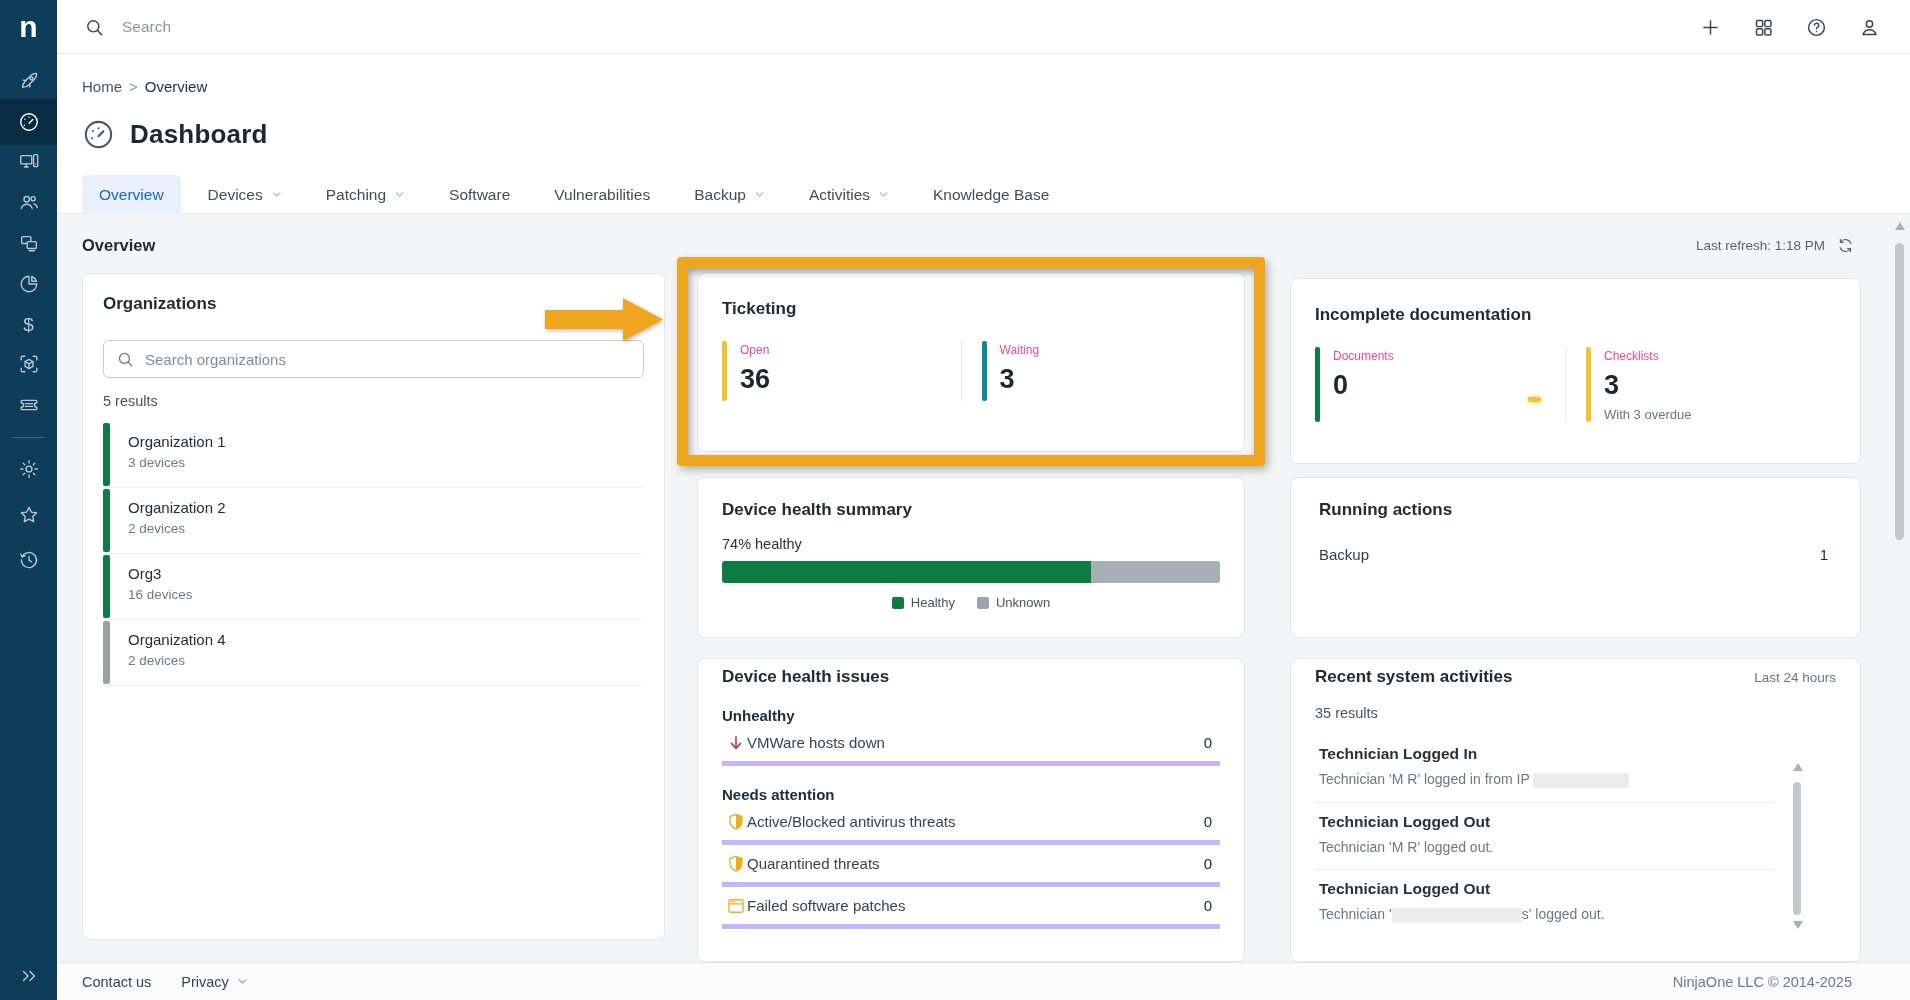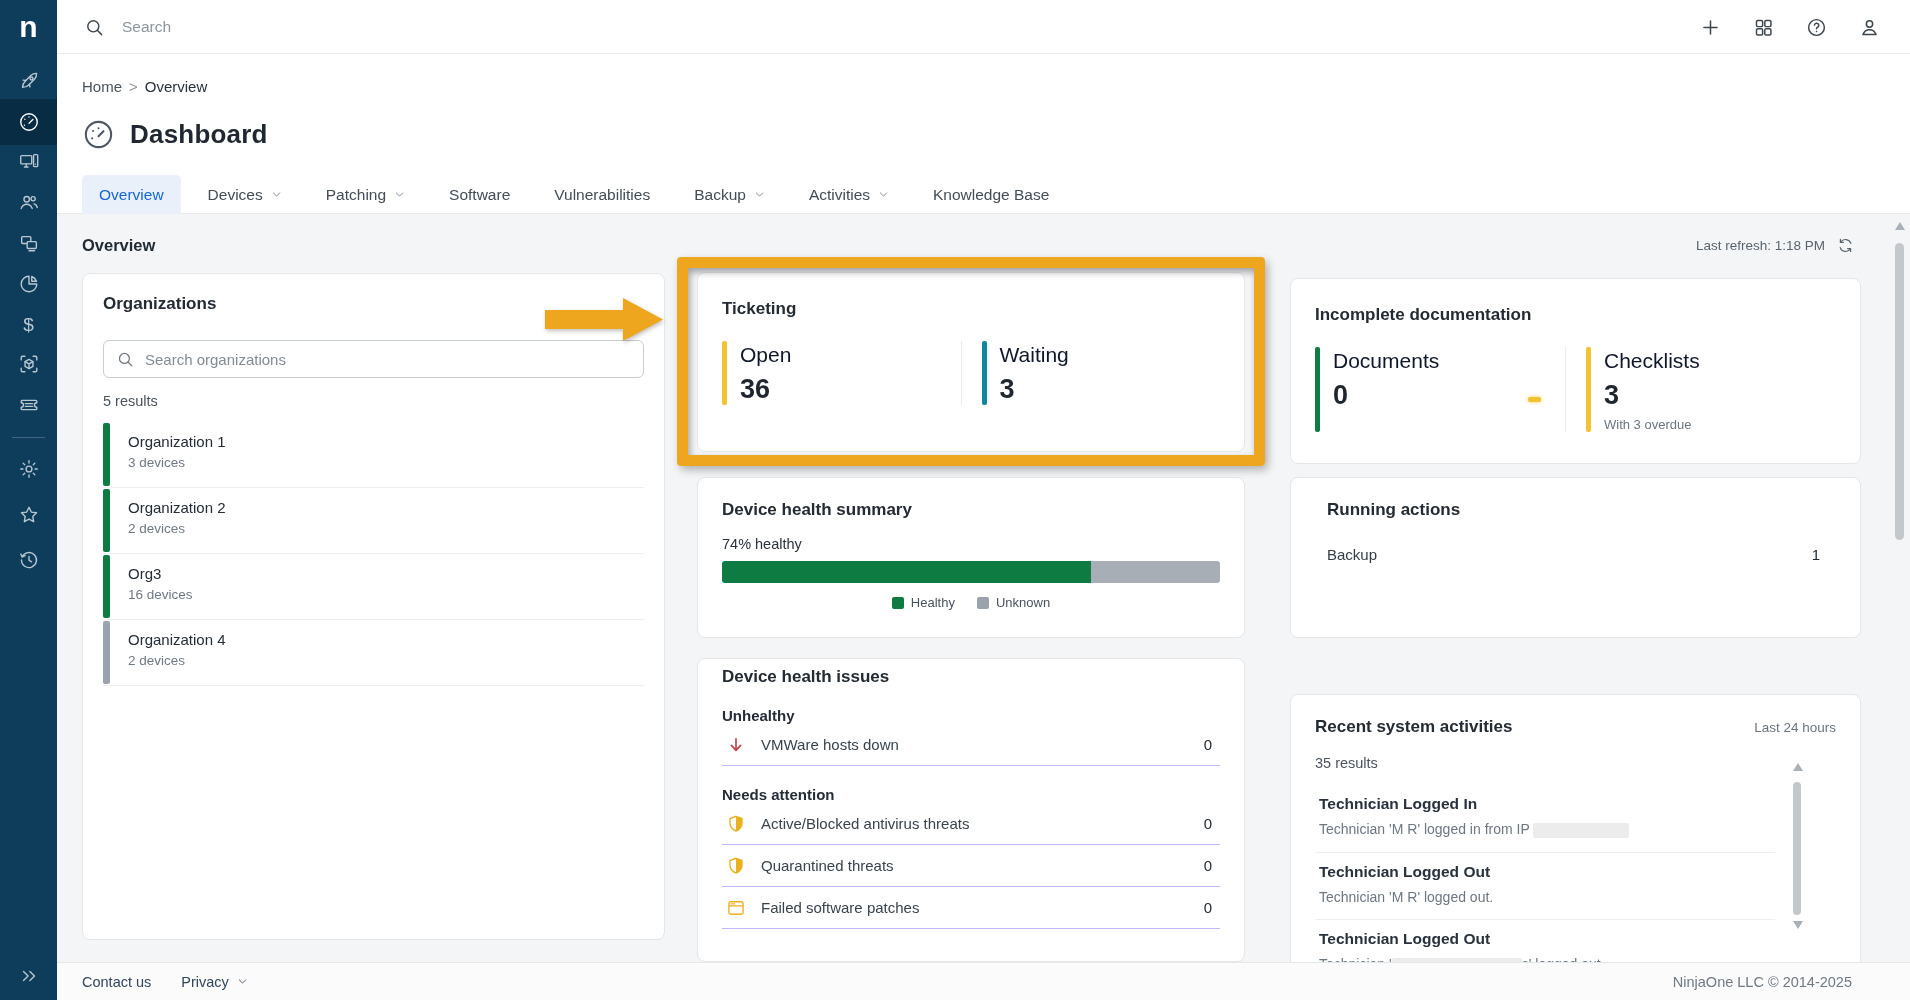--- a/index.html
+++ b/index.html
@@ -68,21 +68,21 @@
   .org-texts { padding:11px 0 0 18px; }
   .org-name { font-size:15px; color:#242d37; }
   .org-devices { font-size:13.5px; color:#6f7983; margin-top:5px; }
 
   
   .stats-row { display:flex; margin-top:22px; }
   .stat-col { flex:1; display:flex; align-items:stretch; }
   .stat-col + .stat-col { border-left:1px solid #e9ebee; padding-left:20px; }
   .stat-bar { width:5px; border-radius:2px; min-height:60px; }
   .stat-texts { margin-left:13px; padding-top:2px; }
-  .stat-label { font-size:21px; color:#0f172a; }
+  .stat-label { font-size:12px; color:#ec4899; }
   .stat-value { font-size:27px; font-weight:700; color:#1f262e; margin-top:7px; }
   .stat-sub { font-size:13px; color:#6b7580; margin-top:6px; }
 
   #ticketing { left:697px; top:272px; width:548px; height:180px; padding:26px 24px; }
   #docs { left:1290px; top:278px; width:571px; height:186px; padding:26px 24px; }
 
   
   #highlight-box { position:absolute; left:677px; top:257px; width:588px; height:209px;
     border:11px solid #eda61d; border-radius:4px; z-index:20;
     box-shadow:3px 4px 9px rgba(0,0,0,.28), inset 2px 4px 7px rgba(0,0,0,.35); }
@@ -94,36 +94,36 @@
   
   #health { left:697px; top:477px; width:548px; height:161px; padding:22px 24px; }
   .health-pct { margin-top:16px; font-size:14.5px; color:#2a323c; }
   .health-bar { margin-top:9px; height:22px; border-radius:3px; overflow:hidden; display:flex; }
   .health-rest { flex:1; }
   .legend { margin-top:12px; display:flex; justify-content:center; gap:22px; }
   .legend-item { display:flex; align-items:center; gap:7px; font-size:13px; color:#4a535d; }
   .legend-sw { width:12px; height:12px; border-radius:2px; }
 
   
-  #running { left:1290px; top:477px; width:571px; height:161px; padding:22px 36px; }
+  #running { left:1290px; top:477px; width:571px; height:161px; padding:22px 28px; }
   .run-row { margin-top:26px; display:flex; justify-content:space-between; font-size:15px;
     color:#333c46; padding-right:4px; cursor:pointer; }
   .run-val { color:#222b34; }
 
   
   #issues { left:697px; top:658px; width:548px; height:304px; padding:8px 24px; overflow:hidden; }
   .sec-head { font-size:15px; font-weight:700; color:#242d37; margin-top:20px; }
-  .issue-row { height:42px; display:flex; align-items:center; gap:15px; border-bottom:1px solid #c4b5fd;
+  .issue-row { height:42px; display:flex; align-items:center; gap:1px; border-bottom:5px solid #c4b5fd;
     cursor:pointer; padding:0 8px 0 4px; }
   .issue-row svg { width:20px; height:20px; flex:0 0 20px; }
   .issue-label { flex:1; font-size:15px; color:#39434d; }
   .issue-val { font-size:15px; color:#222b34; }
 
   
-  #activities { left:1290px; top:658px; width:571px; height:304px; padding:22px 24px; overflow:hidden;margin-top:36px; }
+  #activities { left:1290px; top:658px; width:571px; height:304px; padding:8px 24px; overflow:hidden; }
   .act-head { display:flex; justify-content:space-between; align-items:baseline; }
   .act-range { font-size:13.5px; color:#6a7480; }
   .act-results { margin-top:18px; font-size:14.5px; color:#4a535d; }
   .act-list { margin-top:14px; width:460px; }
   .act-item { padding:10px 0 14px 4px; border-bottom:1px solid #eceef0; cursor:pointer; }
   .act-item:last-child { border-bottom:none; }
   .act-title { font-size:15.5px; font-weight:600; color:#28323c; }
   .act-desc { margin-top:8px; font-size:14px; color:#6d7781; }
   .redact { display:inline-block; height:15px; background:#ececec; border-radius:2px; vertical-align:middle; }
 

